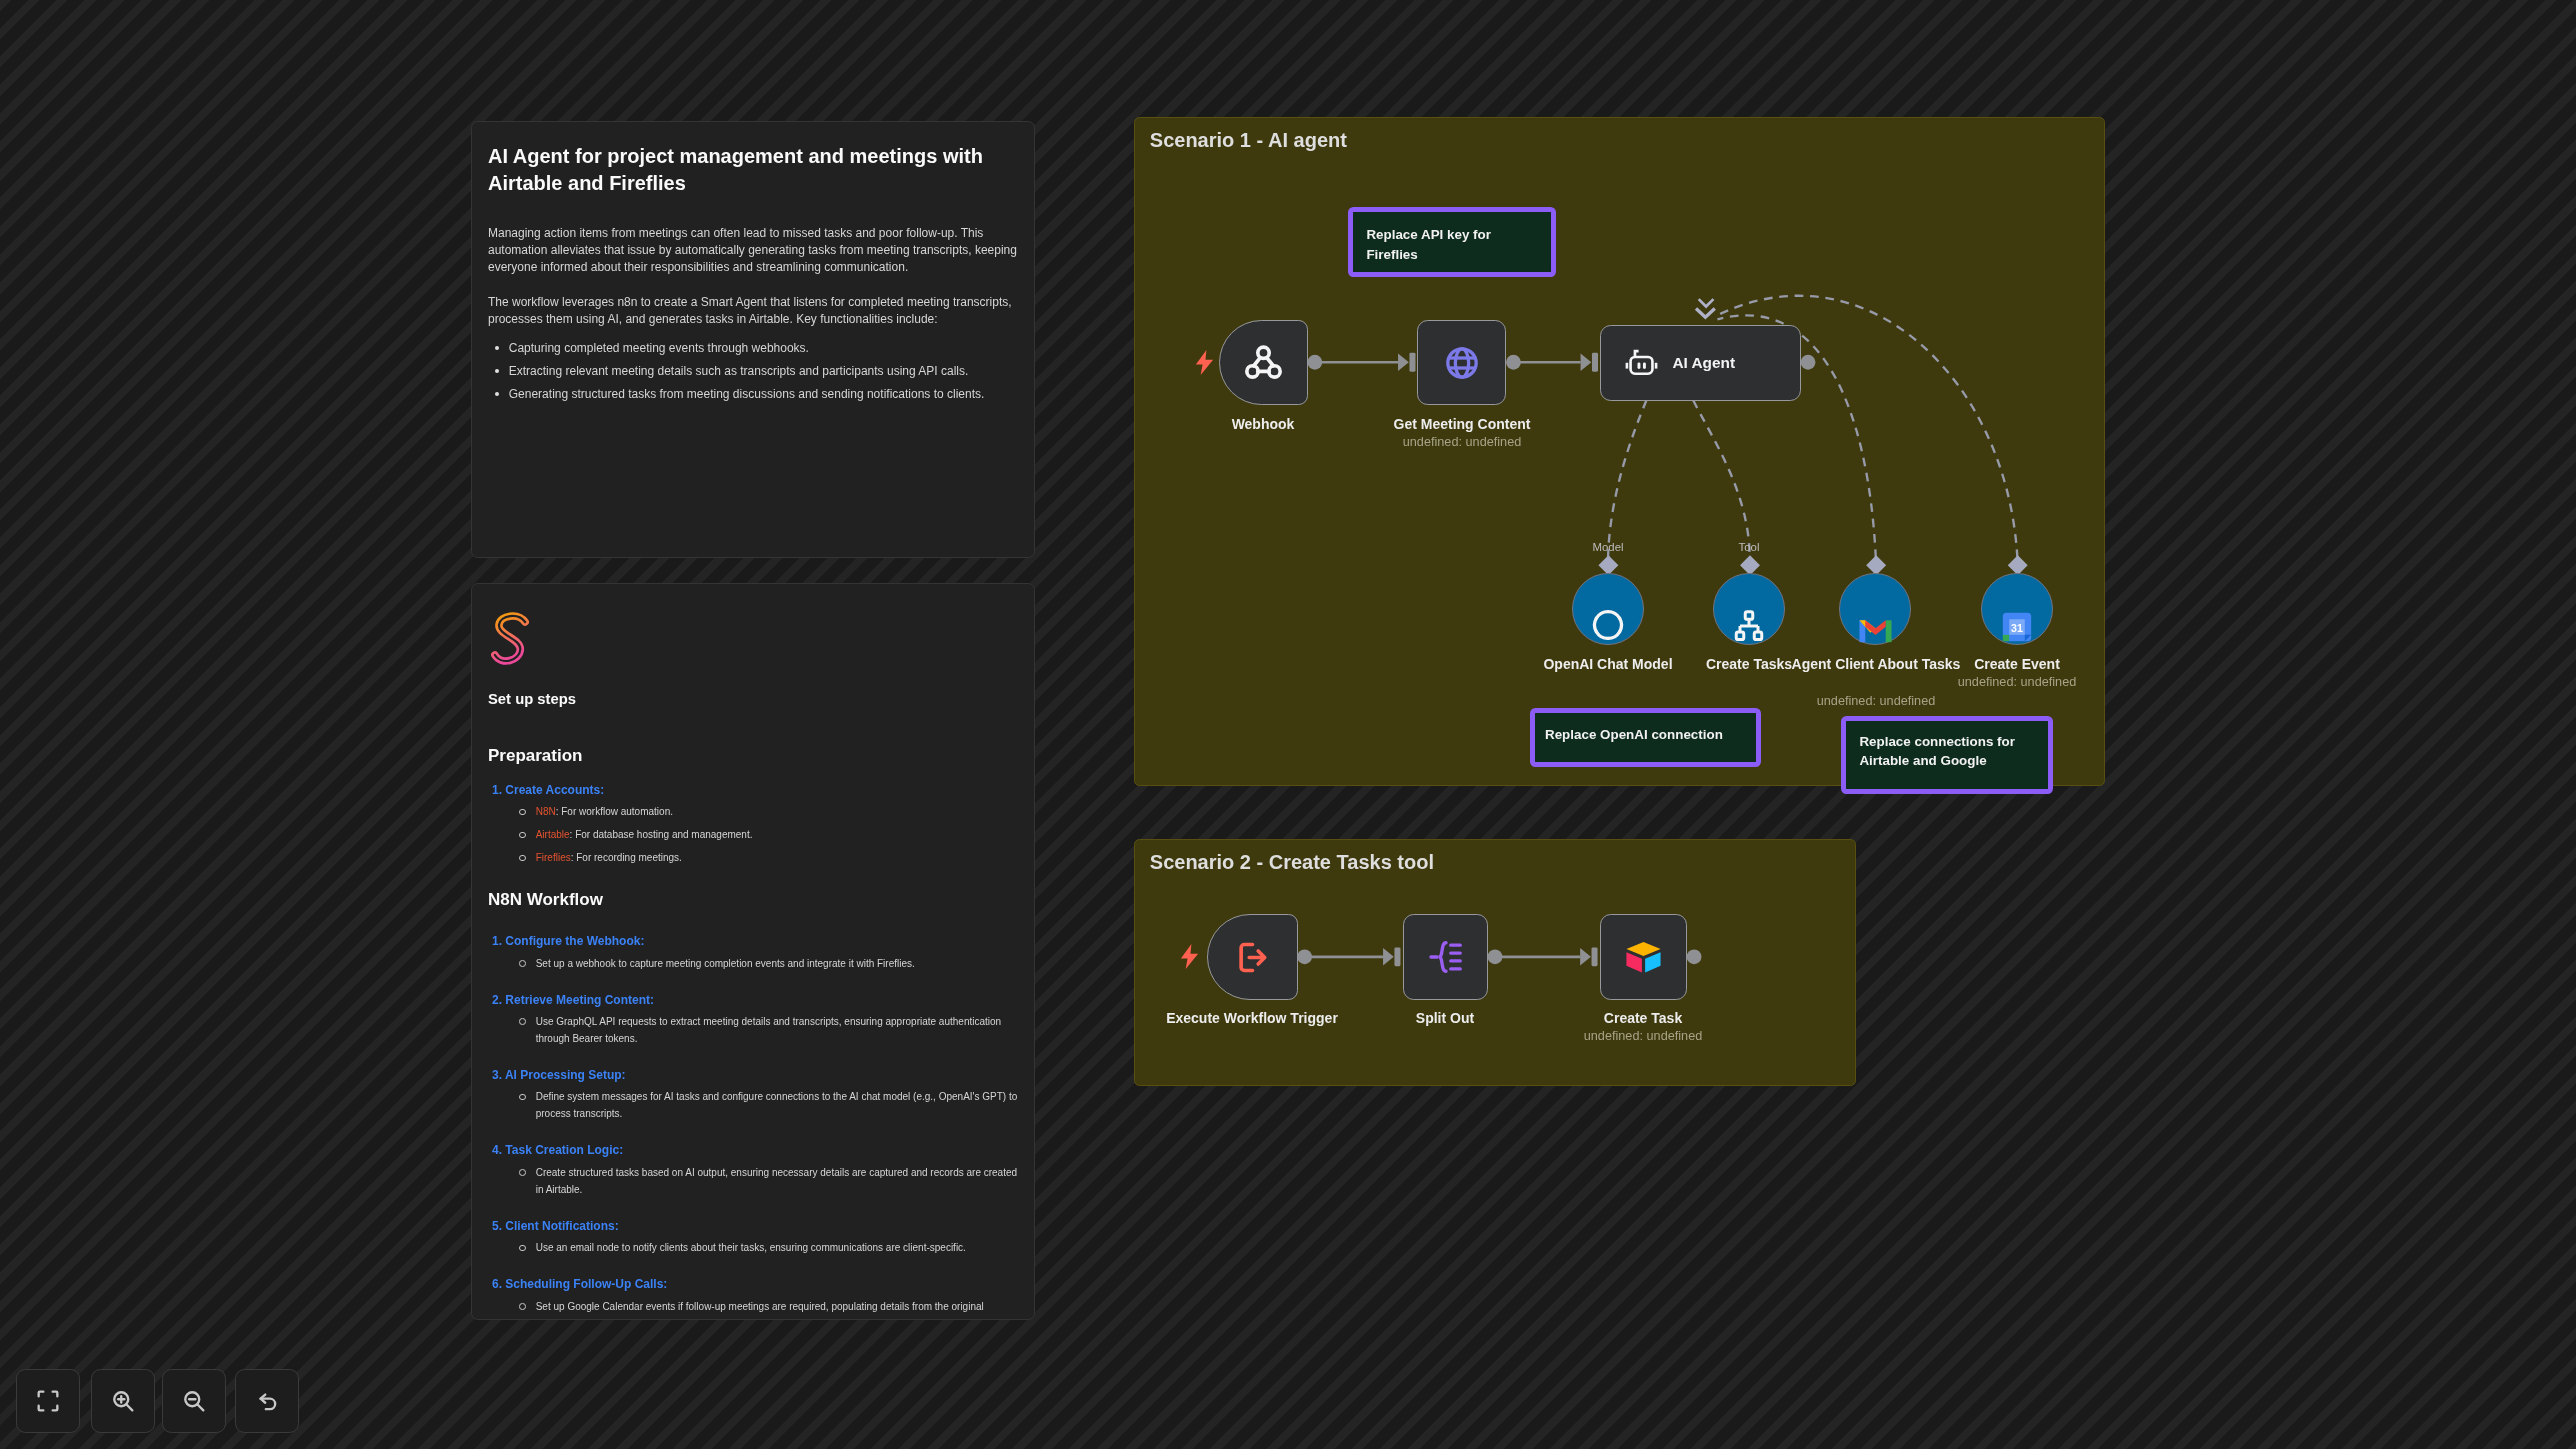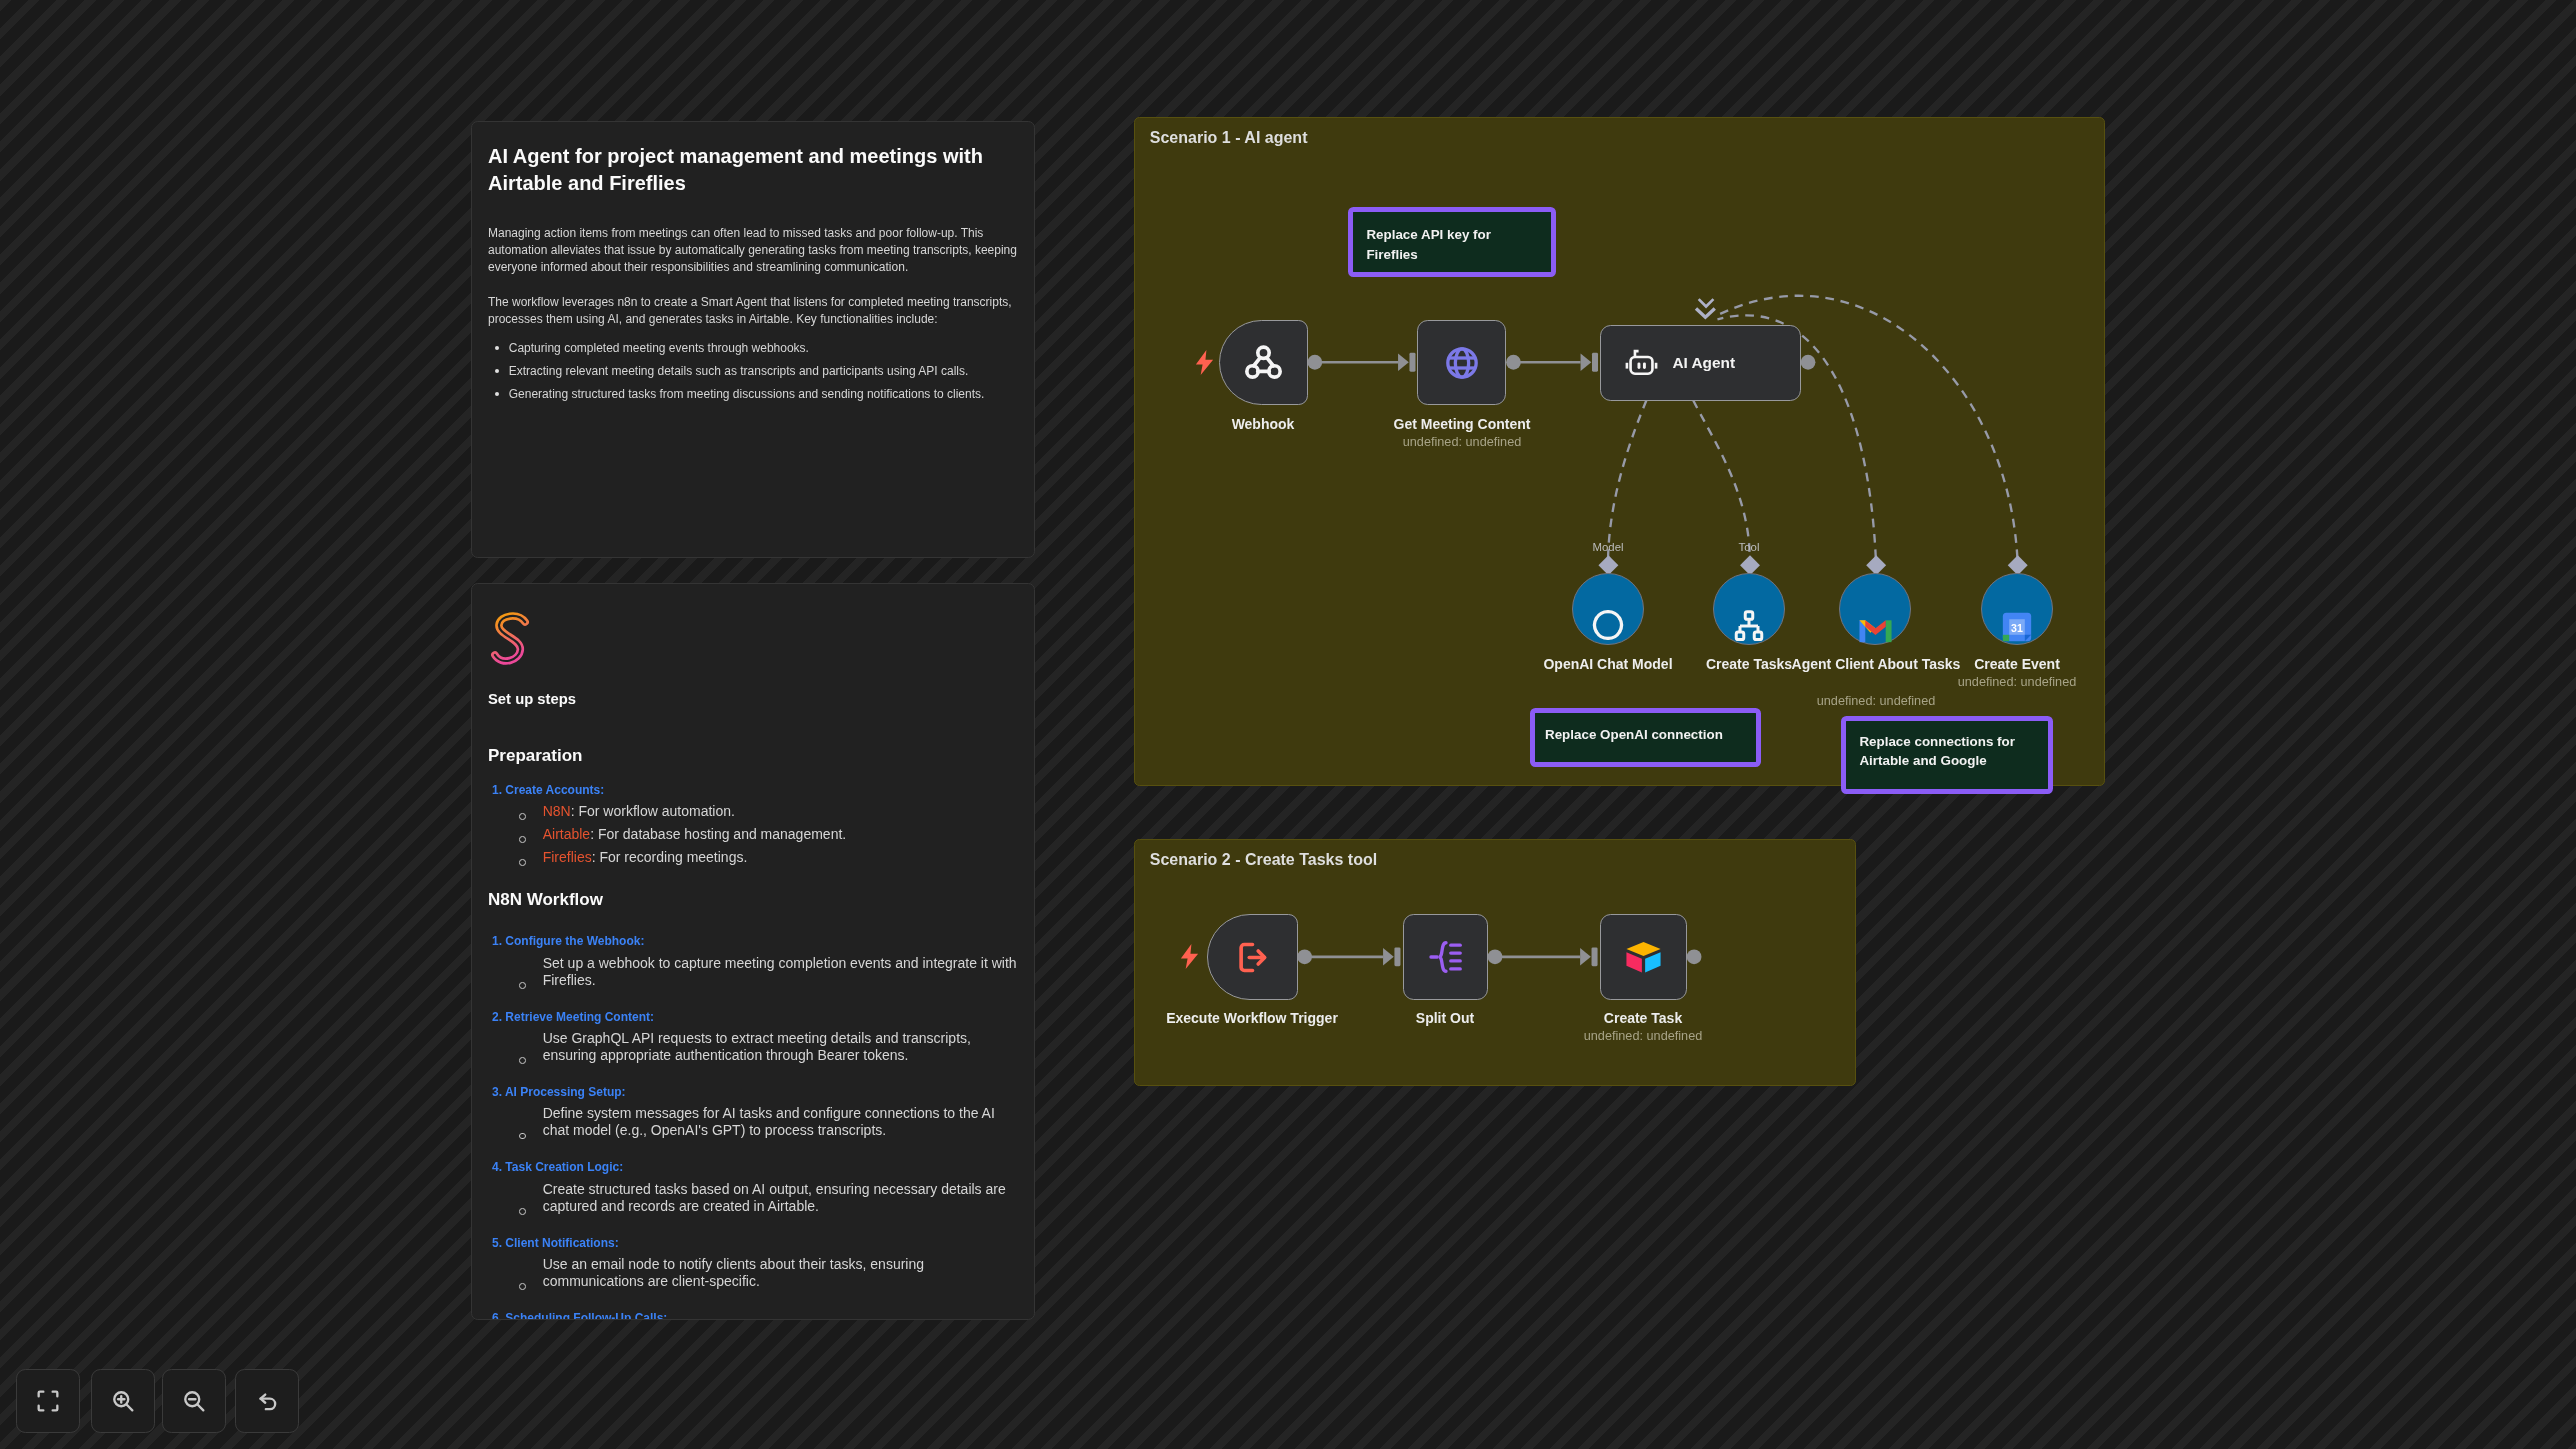--- a/index.html
+++ b/index.html
@@ -17,28 +17,28 @@
   }
   .nd-title{font-size:20px;font-weight:bold;line-height:27px;color:#fafafa;margin:4px 0 28px 0;}
   .nd-p{font-size:12px;line-height:17px;color:#d6d6d6;margin:0 0 17.4px 0;}
   .nd-bullets{margin-top:1.3px;}
   .bullet-row{display:flex;gap:9.4px;margin:0 0 6px 0;font-size:12px;line-height:17px;color:#d6d6d6;}
   .dot{flex:0 0 auto;width:4.7px;height:4.7px;border-radius:50%;background:#e0e0e0;margin:6px 0 0 6.7px;}
   .h-md{font-size:14.8px;font-weight:bold;color:#fafafa;margin:0 0 39px 0;}
   .h-lg{font-size:17px;font-weight:bold;color:#fafafa;margin:0 0 16px 0;}
   .step{margin:0 0 20px 0;}
   .step-title{font-size:12px;font-weight:bold;line-height:16px;color:#3b82f6;margin:0 0 5.4px 4px;}
-  .step-detail{display:flex;gap:17px;margin-left:31px;font-size:14px;line-height:17px;color:#d6d6d6;align-items:flex-end;}
+  .step-detail{display:flex;gap:10px;margin-left:31px;font-size:10px;line-height:17px;color:#d6d6d6;}
   .ring{flex:0 0 auto;width:4.7px;height:4.7px;border-radius:50%;border:1px solid #c9c9c9;margin-top:5.4px;}
   .link{color:#e5532f;}
   
   .note-olive{
     position:absolute;background:#3f3a0e;border:0.7px solid #57500f;border-radius:5.4px;box-sizing:border-box;
   }
-  .sc-title{position:absolute;font-size:16px;font-weight:bold;color:#dedede;white-space:nowrap;}
+  .sc-title{position:absolute;font-size:20px;font-weight:bold;color:#dedede;white-space:nowrap;}
   .note-green{
     position:absolute;background:#0e2c1e;border:5px solid #8b5cf6;border-radius:5.4px;box-sizing:border-box;
     padding:13.4px 13.4px;font-size:13.4px;font-weight:bold;line-height:19.5px;color:#f2f2f2;
   }
   
   .node{
     position:absolute;background:#2e2f31;border:1.7px solid #98999c;border-radius:10.7px;box-sizing:border-box;
     display:flex;align-items:center;justify-content:center;
   }
   .node.trigger{border-radius:43px 9.4px 9.4px 43px;}

